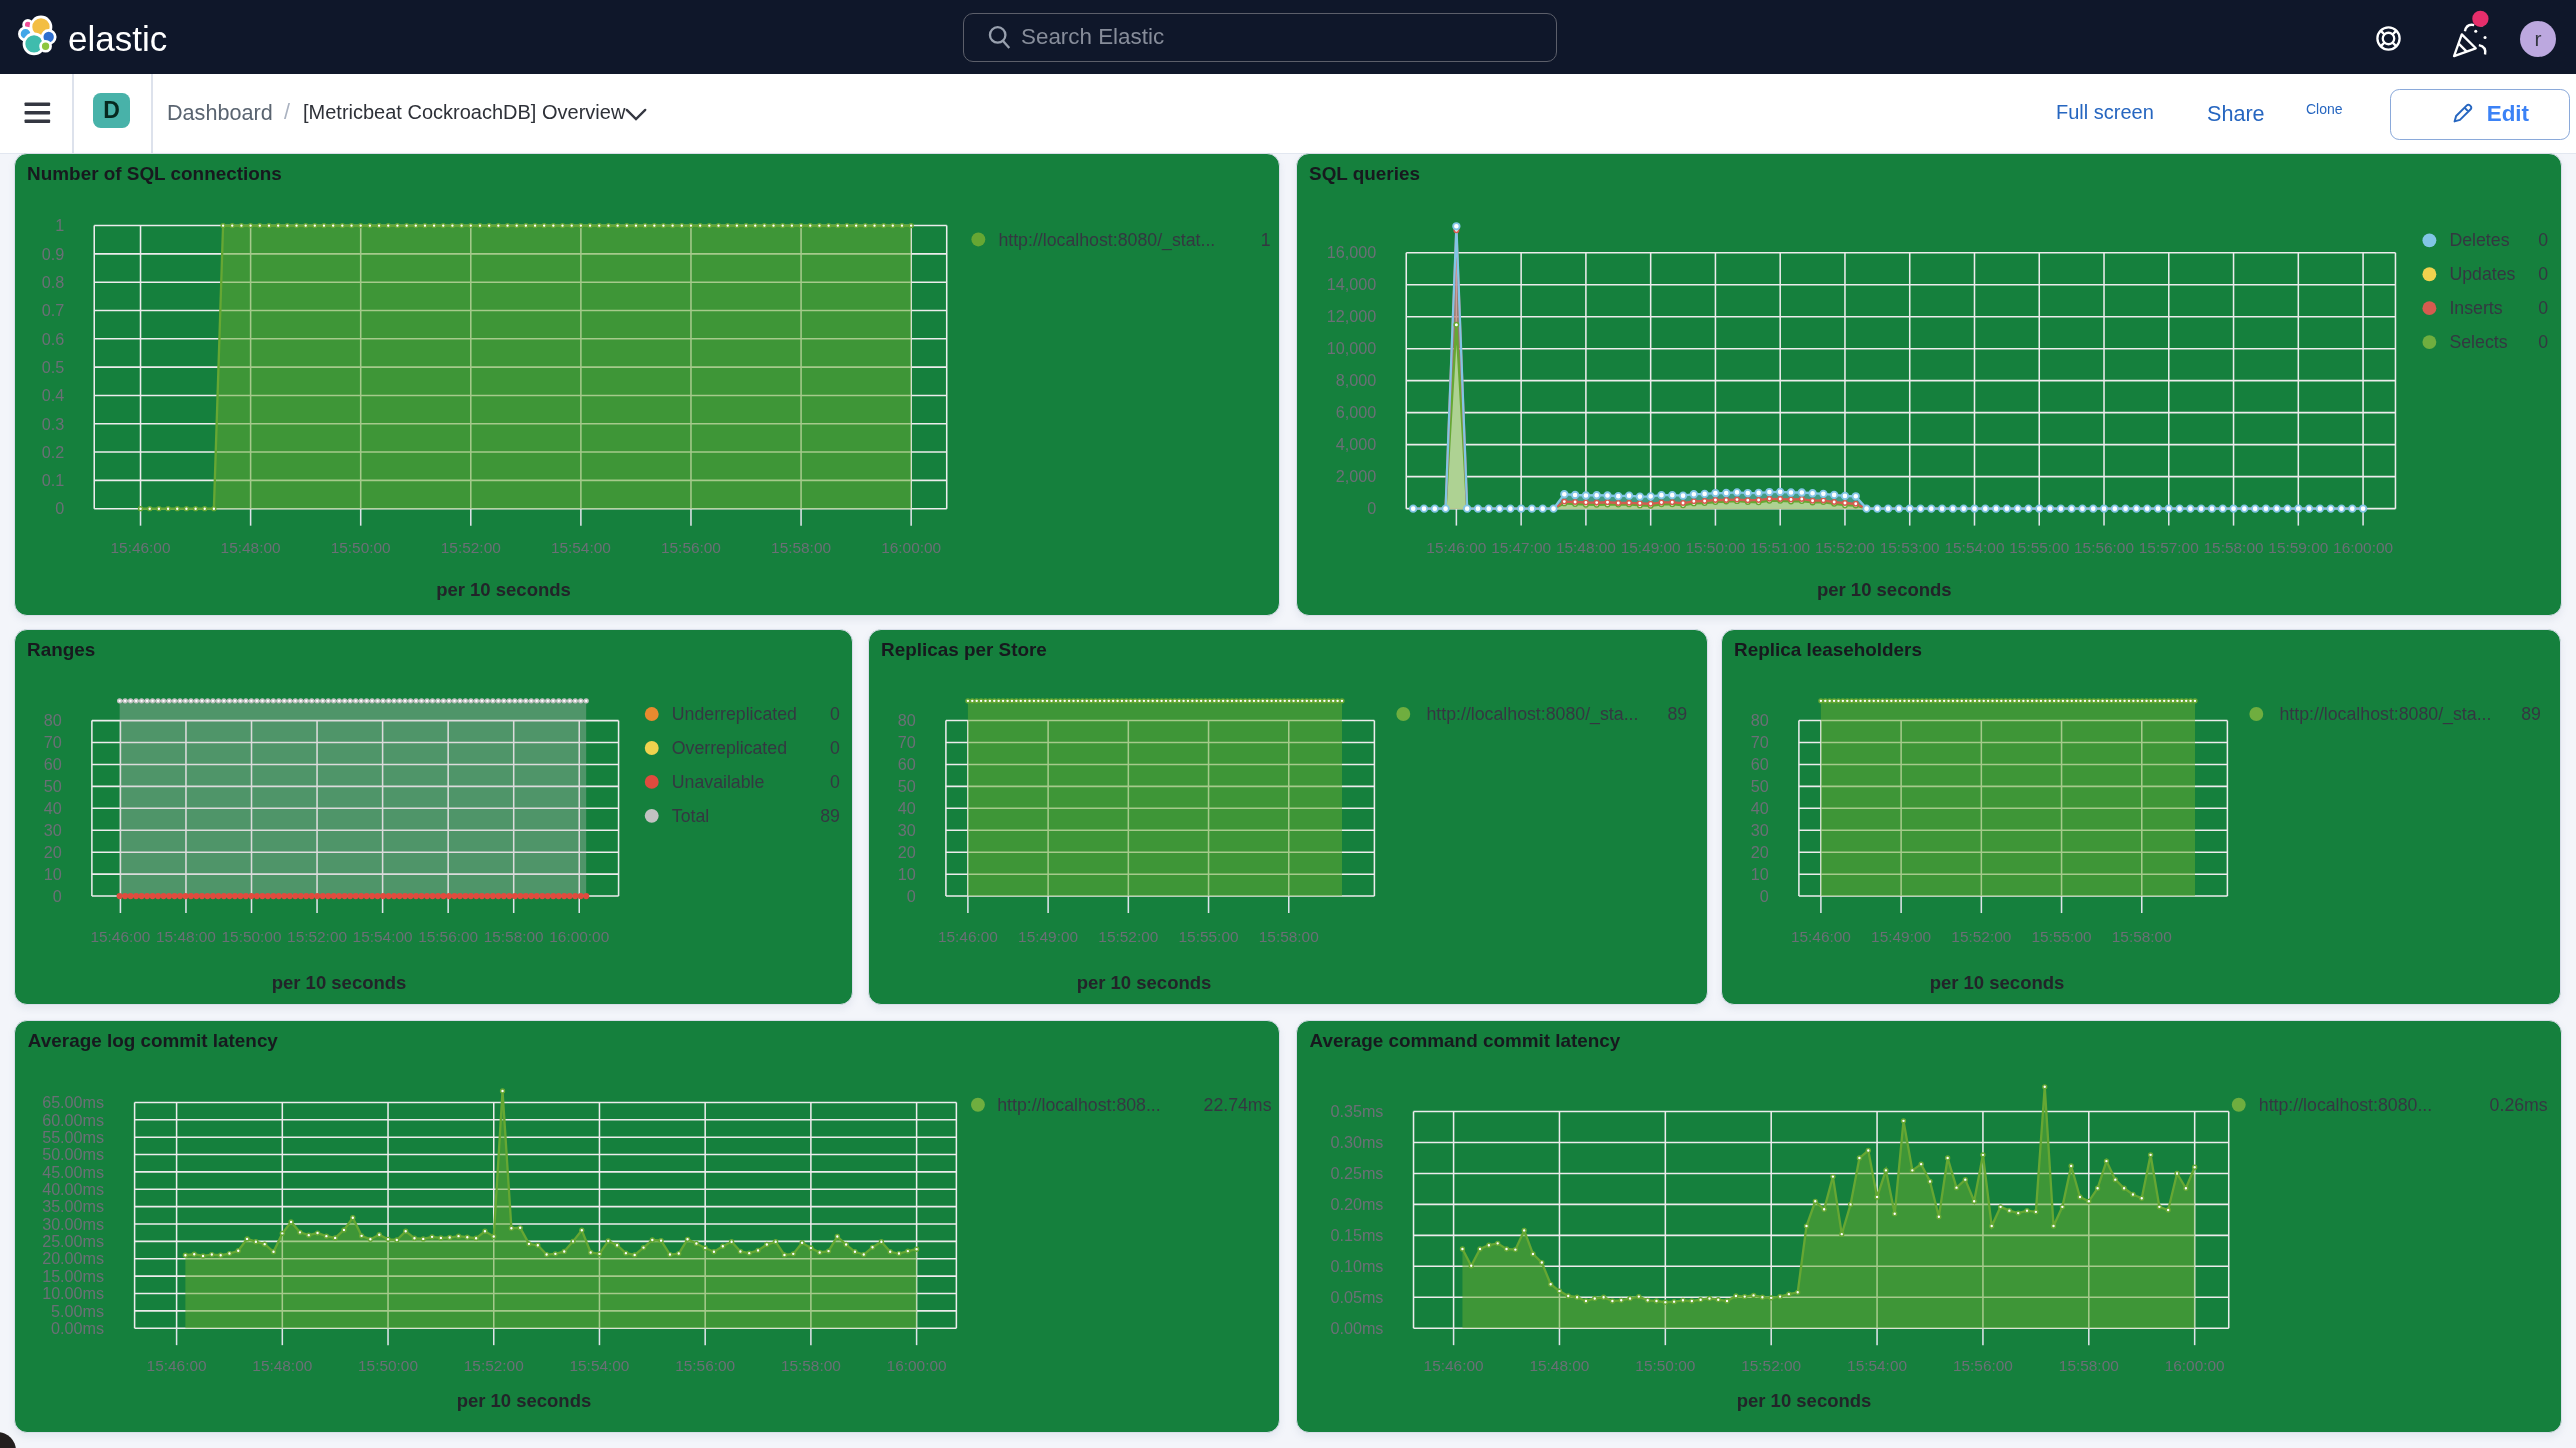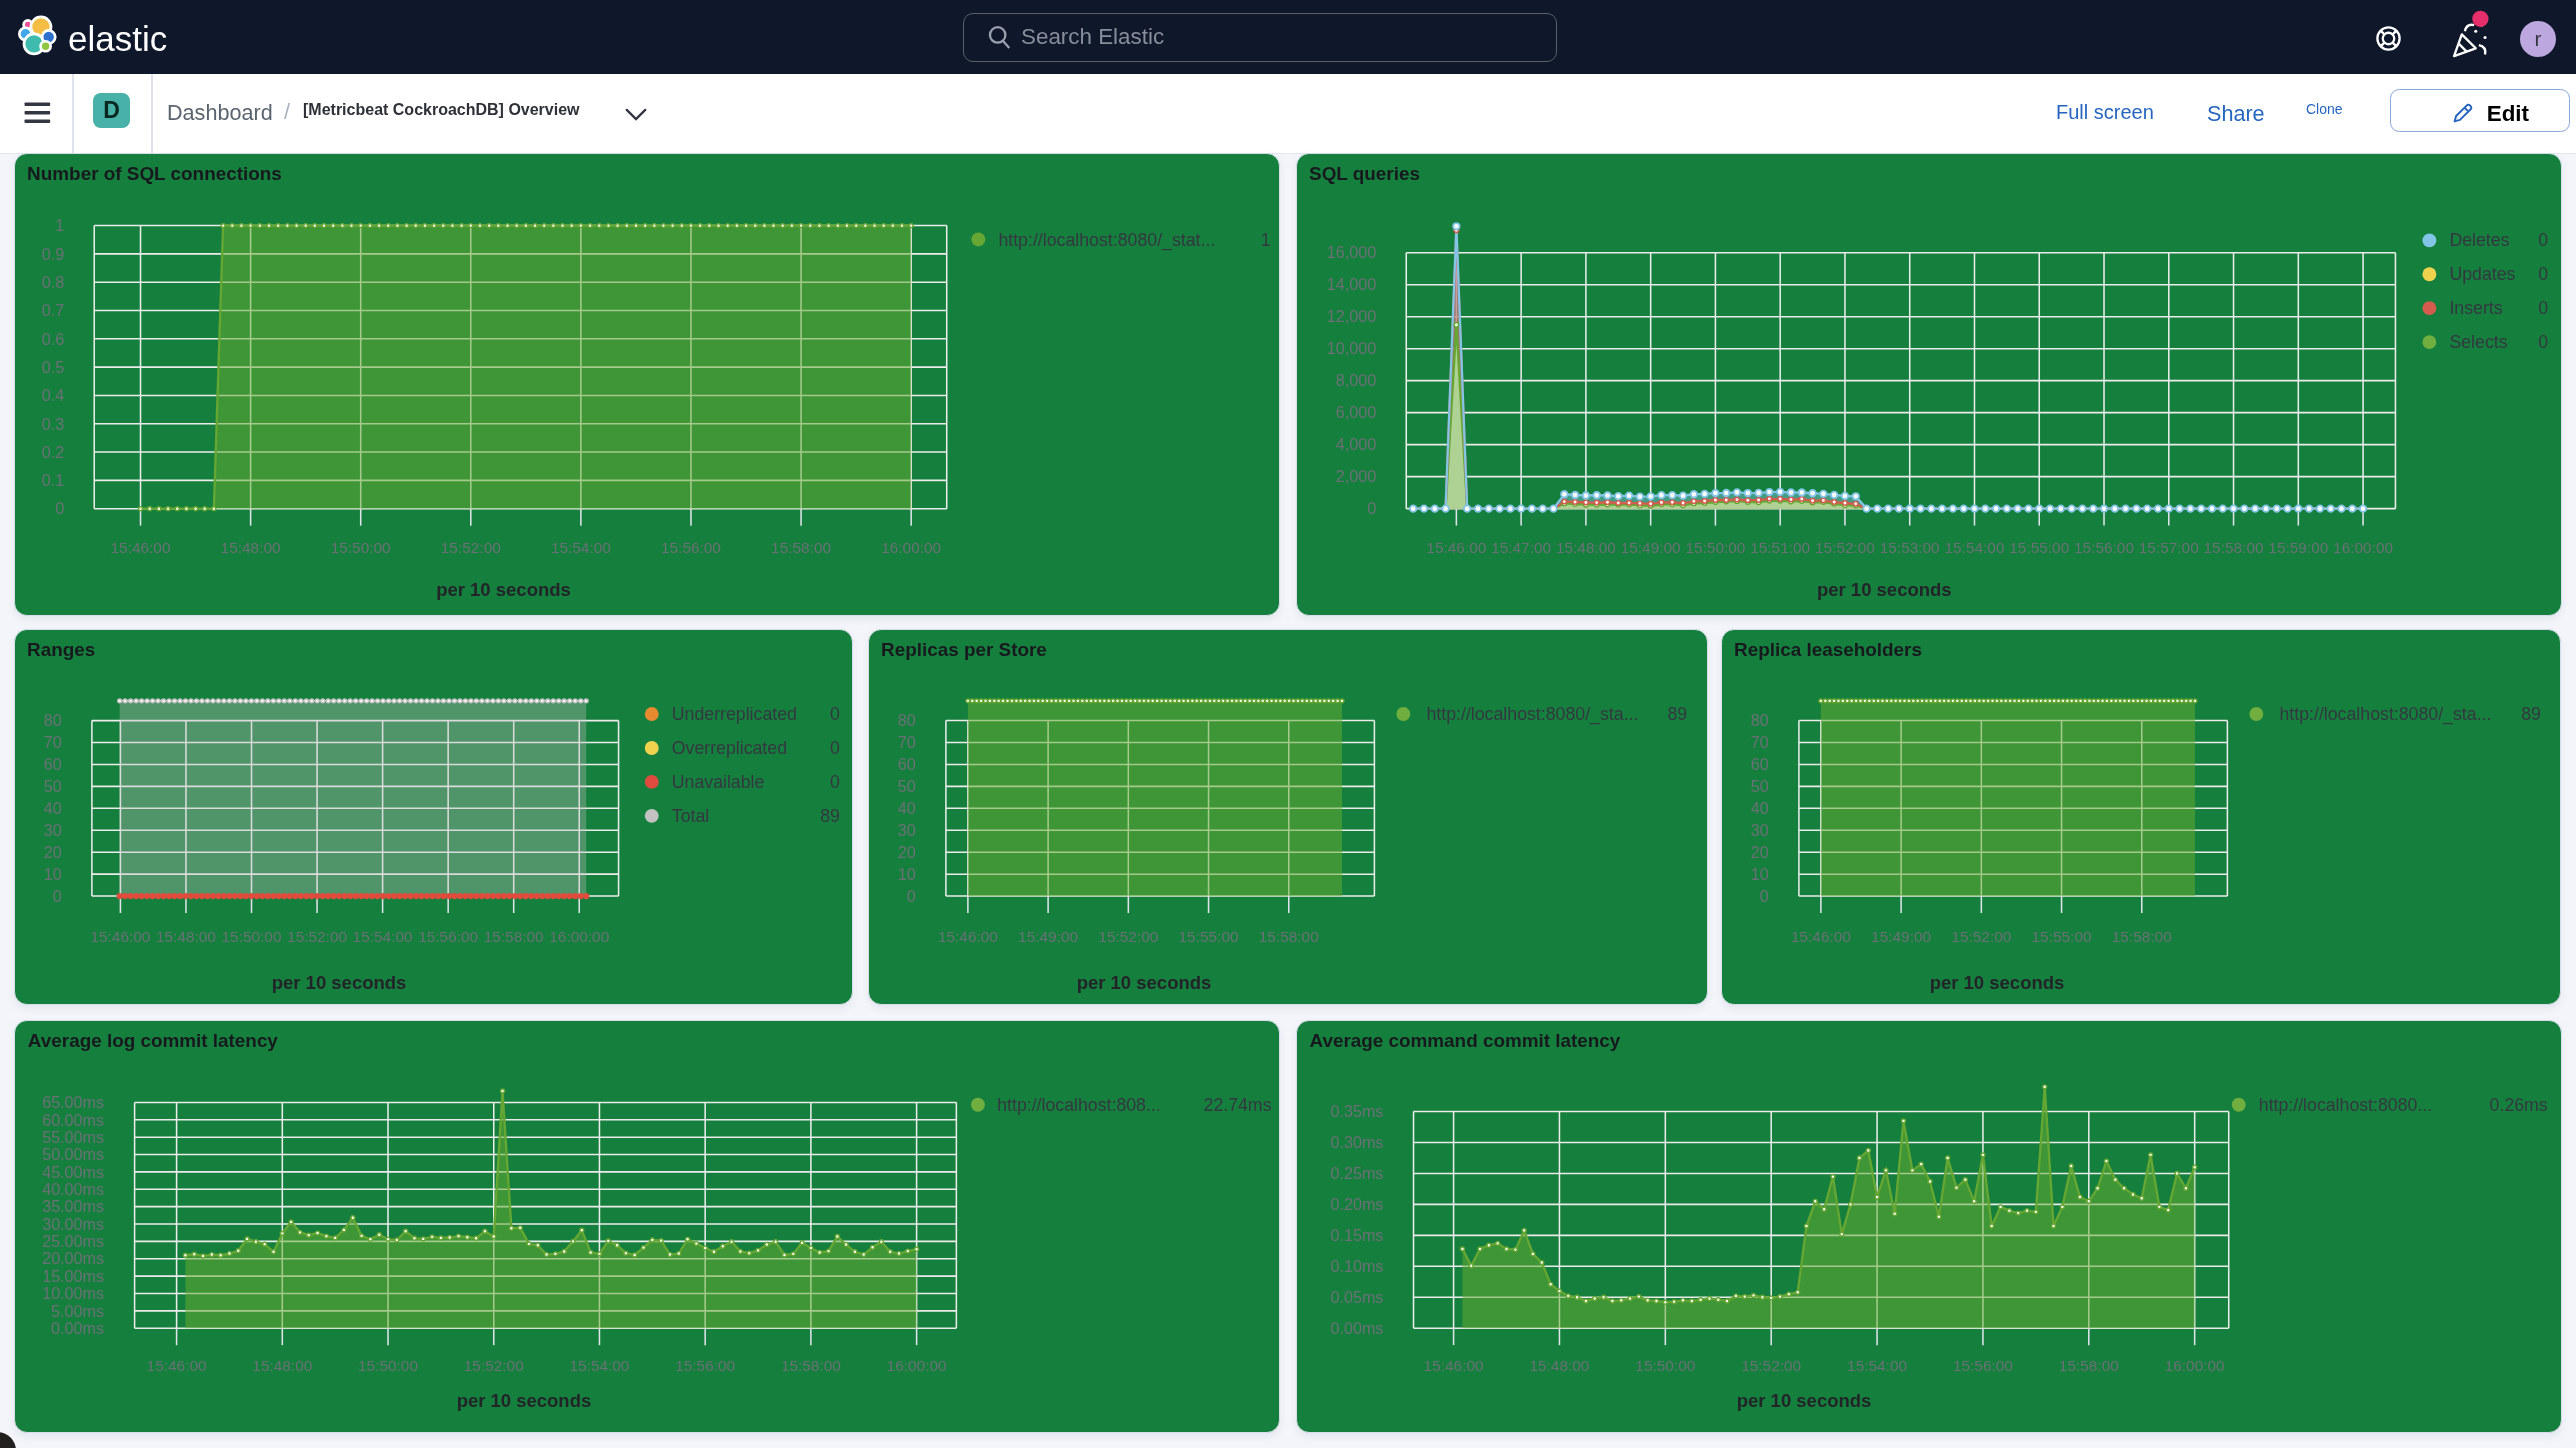--- a/index.html
+++ b/index.html
@@ -54,29 +54,29 @@
       <rect x="2" y="7" width="33" height="4.5" rx="1" fill="#343741"></rect>
       <rect x="2" y="18" width="33" height="4.5" rx="1" fill="#343741"></rect>
       <rect x="2" y="29" width="33" height="4.5" rx="1" fill="#343741"></rect>
     </svg>
 <div style="position:absolute;left:72px;top:0px;width:1.5px;height:79px;background:#dde2ec"></div>
 <div style="position:absolute;left:93px;top:18.5px;width:37px;height:35px;background:#48b2a9;border-radius:7.7px;
  color:#06281f;font-size:23px;font-weight:bold;text-align:center;line-height:35px">D</div>
 <div style="position:absolute;left:151px;top:0px;width:1.5px;height:79px;background:#dde2ec"></div>
 <span style="position:absolute;left:167px;top:26px;color:#5a6470;font-size:21.6px">Dashboard</span>
 <span style="position:absolute;left:284px;top:25px;color:#aab2c0;font-size:21.6px">/</span>
-<span style="position:absolute;left:303px;top:27px;color:#2e3138;font-size:16px;font-weight:700">[Metricbeat CockroachDB] Overview</span>
+<span style="position:absolute;left:303px;top:27px;color:#2e3138;font-size:20px;font-weight:400">[Metricbeat CockroachDB] Overview</span>
 <svg width="28" height="18.5" viewBox="0 0 36 24" style="position:absolute;left:622px;top:32px">
       <path d="M6,5 L18,17 L30,5" fill="none" stroke="#343741" stroke-width="3" stroke-linecap="round"></path>
     </svg>
 <span style="position:absolute;left:2056px;top:27px;color:#2666c0;font-size:20px;font-weight:500">Full screen</span>
 <span style="position:absolute;left:2207px;top:27px;color:#2666c0;font-size:21.6px;font-weight:500">Share</span>
 <span style="position:absolute;left:2306px;top:27px;color:#2666c0;font-size:14px;font-weight:500">Clone</span>
-<div style="position:absolute;left:2390px;top:15.4px;width:180px;height:43px;border:1.5px solid #8aa9da;border-radius:9.3px;
- color:#000000;font-size:22.4px;font-weight:600;text-align:center;line-height:48px;padding-left:19px"><svg width="26" height="26" viewBox="0 0 34 34" style="vertical-align:-4.6px;margin-right:10.8px">
+<div style="position:absolute;left:2390px;top:15.4px;width:180px;height:51px;border:1.5px solid #8aa9da;border-radius:9.3px;
+ color:#3b82f6;font-size:22.4px;font-weight:600;text-align:center;line-height:48px;padding-left:19px"><svg width="26" height="26" viewBox="0 0 34 34" style="vertical-align:-4.6px;margin-right:10.8px">
         <path d="M6,28 L8,21 L22,7 a2.8,2.8 0 0 1 4,0 l1,1 a2.8,2.8 0 0 1 0,4 L13,26 Z M19,10 l5,5" fill="none" stroke="#2666c0" stroke-width="2.6" stroke-linejoin="round"></path>
       </svg>Edit</div>
 </div>
 <div class="panel" style="left:14px;top:153px;width:1266px;height:463px">
     <svg width="1266" height="463" viewBox="18 198 1641 600" font-family="&quot;Liberation Sans&quot;,sans-serif">
       <text x="35" y="233" font-size="24.5" fill="#17191e" text-anchor="start" font-weight="bold">Number of SQL connections</text>
       <line x1="122" y1="659" x2="1227" y2="659" stroke="#ececec" stroke-width="2"></line>
       <text x="83" y="666.5" font-size="21" fill="#6b6f76" text-anchor="end">0</text>
       <line x1="122" y1="622.3" x2="1227" y2="622.3" stroke="#ececec" stroke-width="2"></line>
       <text x="83" y="629.8" font-size="21" fill="#6b6f76" text-anchor="end">0.1</text>

